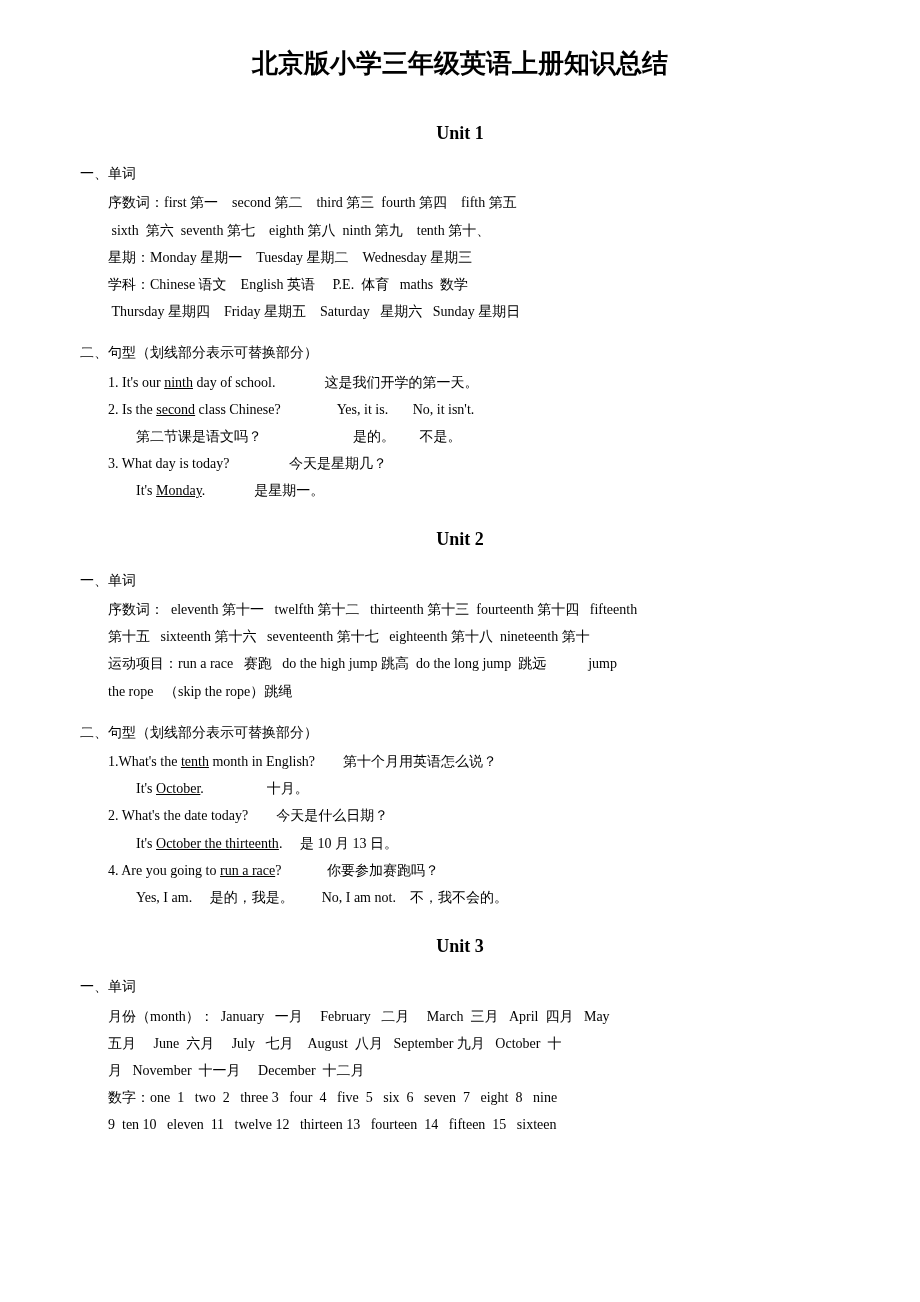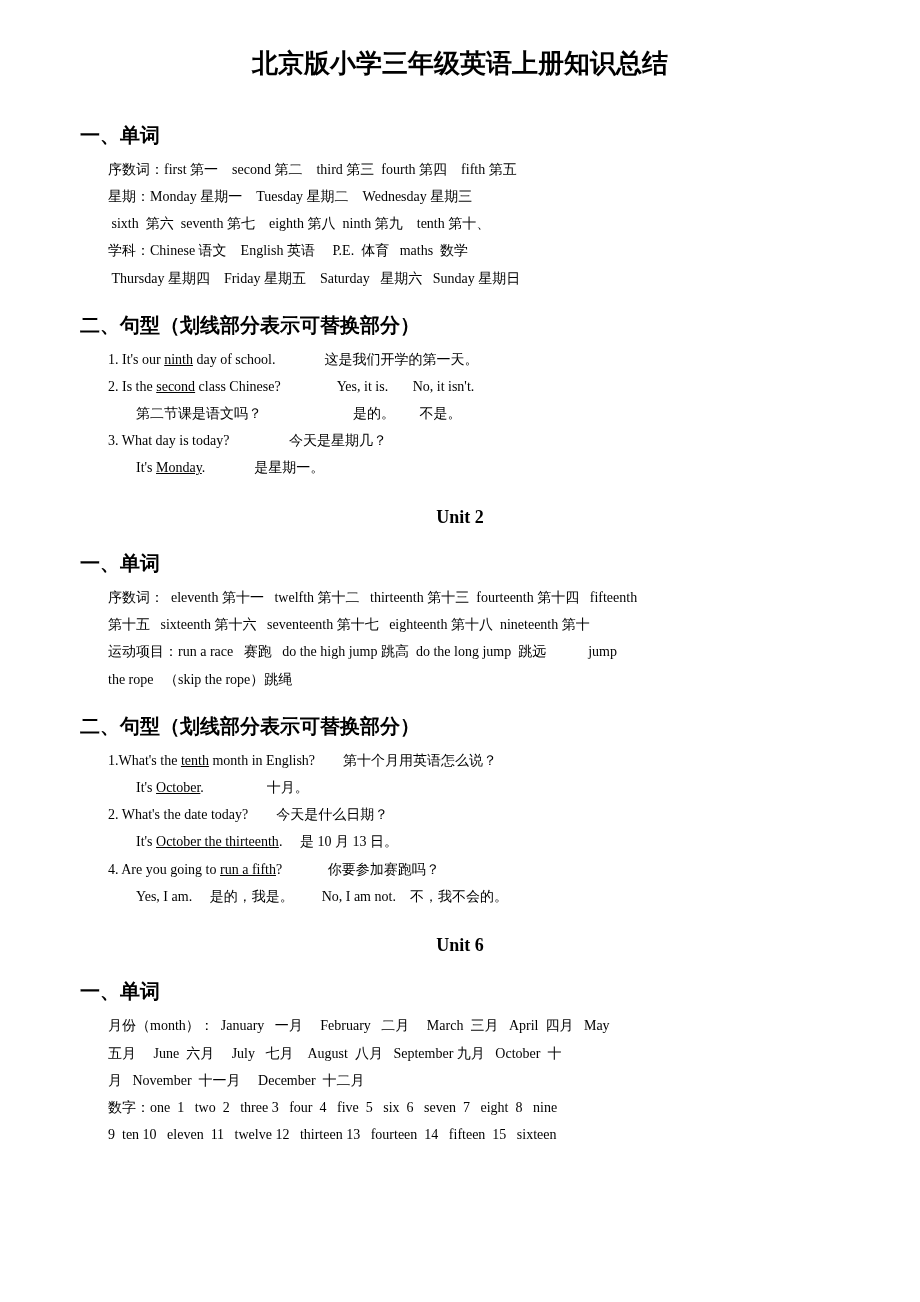--- a/index.html
+++ b/index.html
@@ -25,22 +25,22 @@
       font-family: "SimHei", "黑体", sans-serif;
     }
     .unit-title {
       text-align: center;
       font-size: 18px;
       font-weight: bold;
       margin: 20px 0 12px 0;
       font-family: "Times New Roman", serif;
     }
     .section-header {
-      font-size: 20px;
-      font-weight: bold;
+      font-size: 14px;
+      font-weight: normal;
       margin-bottom: 4px;
     }
     .content-block {
       margin-bottom: 16px;
     }
     .indent1 {
       padding-left: 28px;
     }
     .line {
       margin-bottom: 2px;
@@ -51,27 +51,28 @@
     .unit-section {
       margin-bottom: 8px;
     }
   </style>
 </head>
 <body>
 
 <h1 class="page-title">北京版小学三年级英语上册知识总结</h1>
 
 <div class="unit-section">
+  <h2 class="unit-title">Unit 1</h2>
 
   <div class="content-block">
     <div class="section-header">一、单词</div>
     <div class="indent1">
       <div class="line">序数词：first 第一&nbsp;&nbsp;&nbsp;&nbsp;second 第二&nbsp;&nbsp;&nbsp;&nbsp;third 第三&nbsp; fourth 第四&nbsp;&nbsp;&nbsp;&nbsp;fifth 第五</div>
+      <div class="line">&nbsp;sixth&nbsp;&nbsp;第六&nbsp;&nbsp;seventh 第七&nbsp;&nbsp;&nbsp;&nbsp;eighth 第八&nbsp; ninth 第九&nbsp;&nbsp;&nbsp;&nbsp;tenth 第十、</div>
       <div class="line">星期：Monday 星期一&nbsp;&nbsp;&nbsp;&nbsp;Tuesday 星期二&nbsp;&nbsp;&nbsp;&nbsp;Wednesday 星期三</div>
-      <div class="line">&nbsp;sixth&nbsp;&nbsp;第六&nbsp;&nbsp;seventh 第七&nbsp;&nbsp;&nbsp;&nbsp;eighth 第八&nbsp; ninth 第九&nbsp;&nbsp;&nbsp;&nbsp;tenth 第十、</div>
       <div class="line">学科：Chinese 语文&nbsp;&nbsp;&nbsp;&nbsp;English 英语&nbsp;&nbsp;&nbsp;&nbsp;&nbsp;P.E.&nbsp; 体育&nbsp;&nbsp;&nbsp;maths&nbsp;&nbsp;数学</div>
       <div class="line">&nbsp;Thursday 星期四&nbsp;&nbsp;&nbsp;&nbsp;Friday 星期五&nbsp;&nbsp;&nbsp;&nbsp;Saturday&nbsp;&nbsp;&nbsp;星期六&nbsp;&nbsp;&nbsp;Sunday 星期日</div>
     </div>
   </div>
 
   <div class="content-block">
     <div class="section-header">二、句型（划线部分表示可替换部分）</div>
     <div class="indent1">
       <div class="line">
         1. It's our <u>ninth</u> day of school.&nbsp;&nbsp;&nbsp;&nbsp;&nbsp;&nbsp;&nbsp;&nbsp;&nbsp;&nbsp;&nbsp;&nbsp;&nbsp;&nbsp;这是我们开学的第一天。
@@ -114,31 +115,31 @@
       <div class="line indent1">
         It's <u>October</u>.&nbsp;&nbsp;&nbsp;&nbsp;&nbsp;&nbsp;&nbsp;&nbsp;&nbsp;&nbsp;&nbsp;&nbsp;&nbsp;&nbsp;&nbsp;&nbsp;&nbsp;&nbsp;十月。
       </div>
       <div class="line">
         2. What's the date today?&nbsp;&nbsp;&nbsp;&nbsp;&nbsp;&nbsp;&nbsp;&nbsp;今天是什么日期？
       </div>
       <div class="line indent1">
         It's <u>October the thirteenth</u>.&nbsp;&nbsp;&nbsp;&nbsp;&nbsp;是 10 月 13 日。
       </div>
       <div class="line">
-        4. Are you going to <u>run a fifth</u>?&nbsp;&nbsp;&nbsp;&nbsp;&nbsp;&nbsp;&nbsp;&nbsp;&nbsp;&nbsp;&nbsp;&nbsp;&nbsp;你要参加赛跑吗？
+        4. Are you going to <u>run a race</u>?&nbsp;&nbsp;&nbsp;&nbsp;&nbsp;&nbsp;&nbsp;&nbsp;&nbsp;&nbsp;&nbsp;&nbsp;&nbsp;你要参加赛跑吗？
       </div>
       <div class="line indent1">
         Yes, I am.&nbsp;&nbsp;&nbsp;&nbsp;&nbsp;是的，我是。&nbsp;&nbsp;&nbsp;&nbsp;&nbsp;&nbsp;&nbsp;&nbsp;No, I am not.&nbsp;&nbsp;&nbsp;&nbsp;不，我不会的。
       </div>
     </div>
   </div>
 </div>
 
 <div class="unit-section">
-  <h2 class="unit-title">Unit 6</h2>
+  <h2 class="unit-title">Unit 3</h2>
 
   <div class="content-block">
     <div class="section-header">一、单词</div>
     <div class="indent1">
       <div class="line">月份（month）：&nbsp; January&nbsp;&nbsp;&nbsp;一月&nbsp;&nbsp;&nbsp;&nbsp;&nbsp;February&nbsp;&nbsp;&nbsp;二月&nbsp;&nbsp;&nbsp;&nbsp;&nbsp;March&nbsp; 三月&nbsp;&nbsp;&nbsp;April&nbsp; 四月&nbsp;&nbsp;&nbsp;May</div>
       <div class="line">五月&nbsp;&nbsp;&nbsp;&nbsp;&nbsp;June&nbsp; 六月&nbsp;&nbsp;&nbsp;&nbsp;&nbsp;July&nbsp;&nbsp;&nbsp;七月&nbsp;&nbsp;&nbsp;&nbsp;August&nbsp; 八月&nbsp;&nbsp;&nbsp;September 九月&nbsp;&nbsp;&nbsp;October&nbsp; 十</div>
       <div class="line">月&nbsp;&nbsp;&nbsp;November&nbsp; 十一月&nbsp;&nbsp;&nbsp;&nbsp;&nbsp;December&nbsp; 十二月</div>
       <div class="line">数字：one&nbsp; 1&nbsp;&nbsp;&nbsp;two&nbsp; 2&nbsp;&nbsp;&nbsp;three 3&nbsp;&nbsp;&nbsp;four&nbsp; 4&nbsp;&nbsp;&nbsp;five&nbsp; 5&nbsp;&nbsp;&nbsp;six&nbsp; 6&nbsp;&nbsp;&nbsp;seven&nbsp; 7&nbsp;&nbsp;&nbsp;eight&nbsp; 8&nbsp;&nbsp;&nbsp;nine</div>
       <div class="line">9&nbsp; ten 10&nbsp;&nbsp;&nbsp;eleven&nbsp; 11&nbsp;&nbsp;&nbsp;twelve 12&nbsp;&nbsp;&nbsp;thirteen 13&nbsp;&nbsp;&nbsp;fourteen&nbsp; 14&nbsp;&nbsp;&nbsp;fifteen&nbsp; 15&nbsp;&nbsp;&nbsp;sixteen</div>
     </div>

